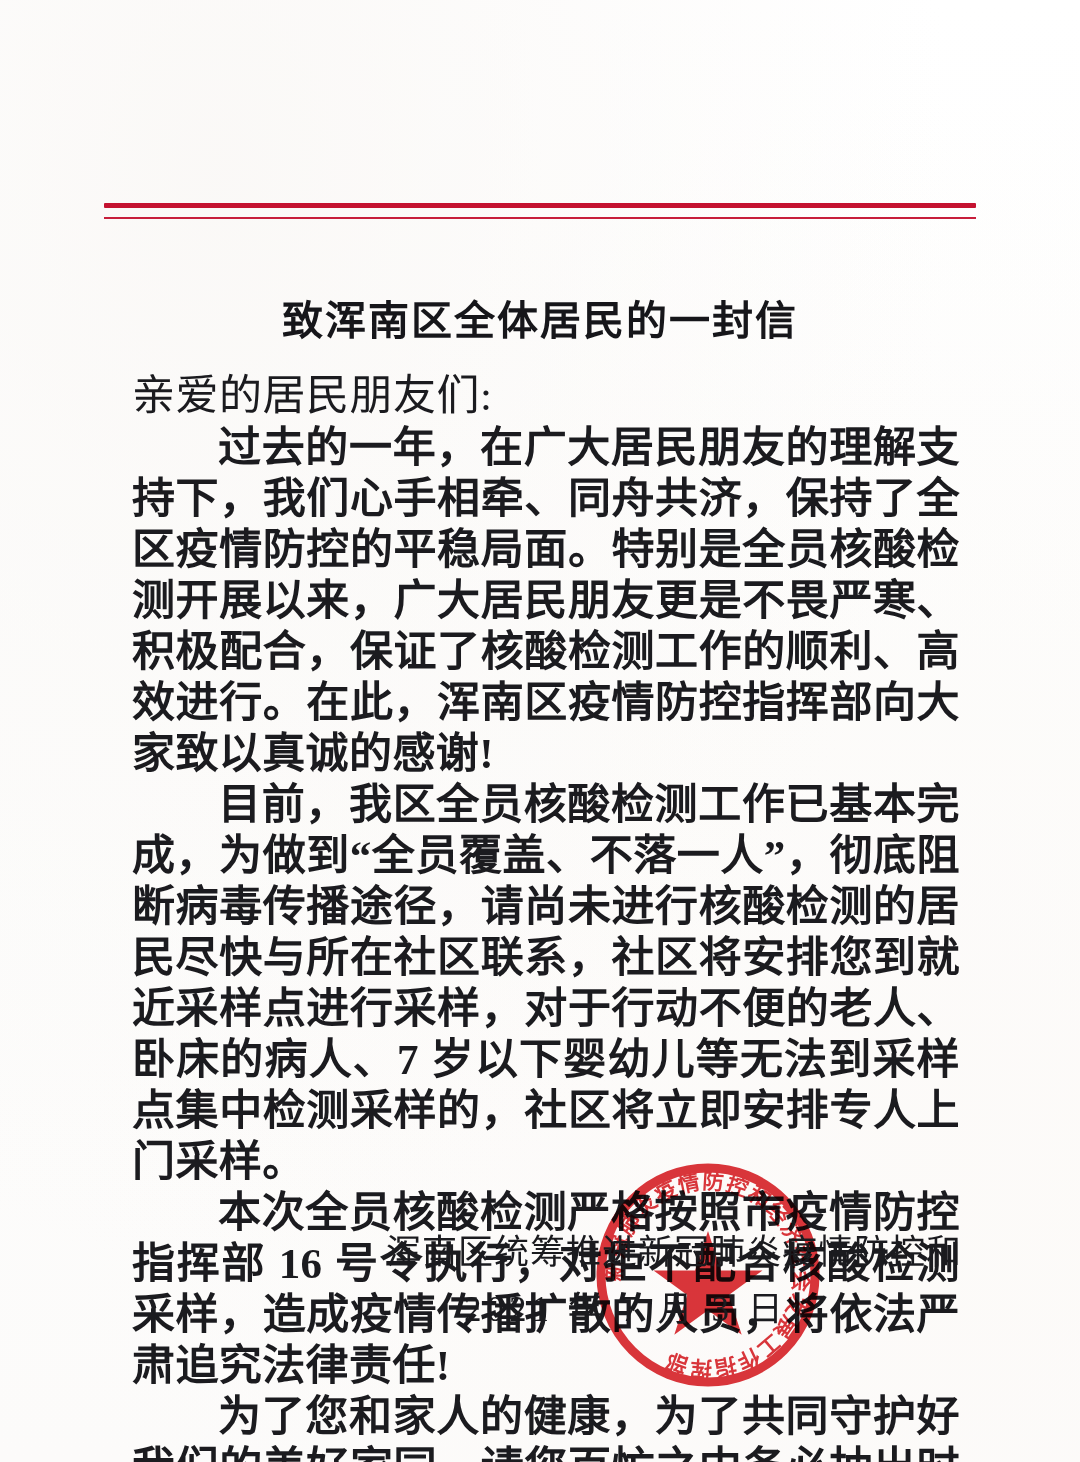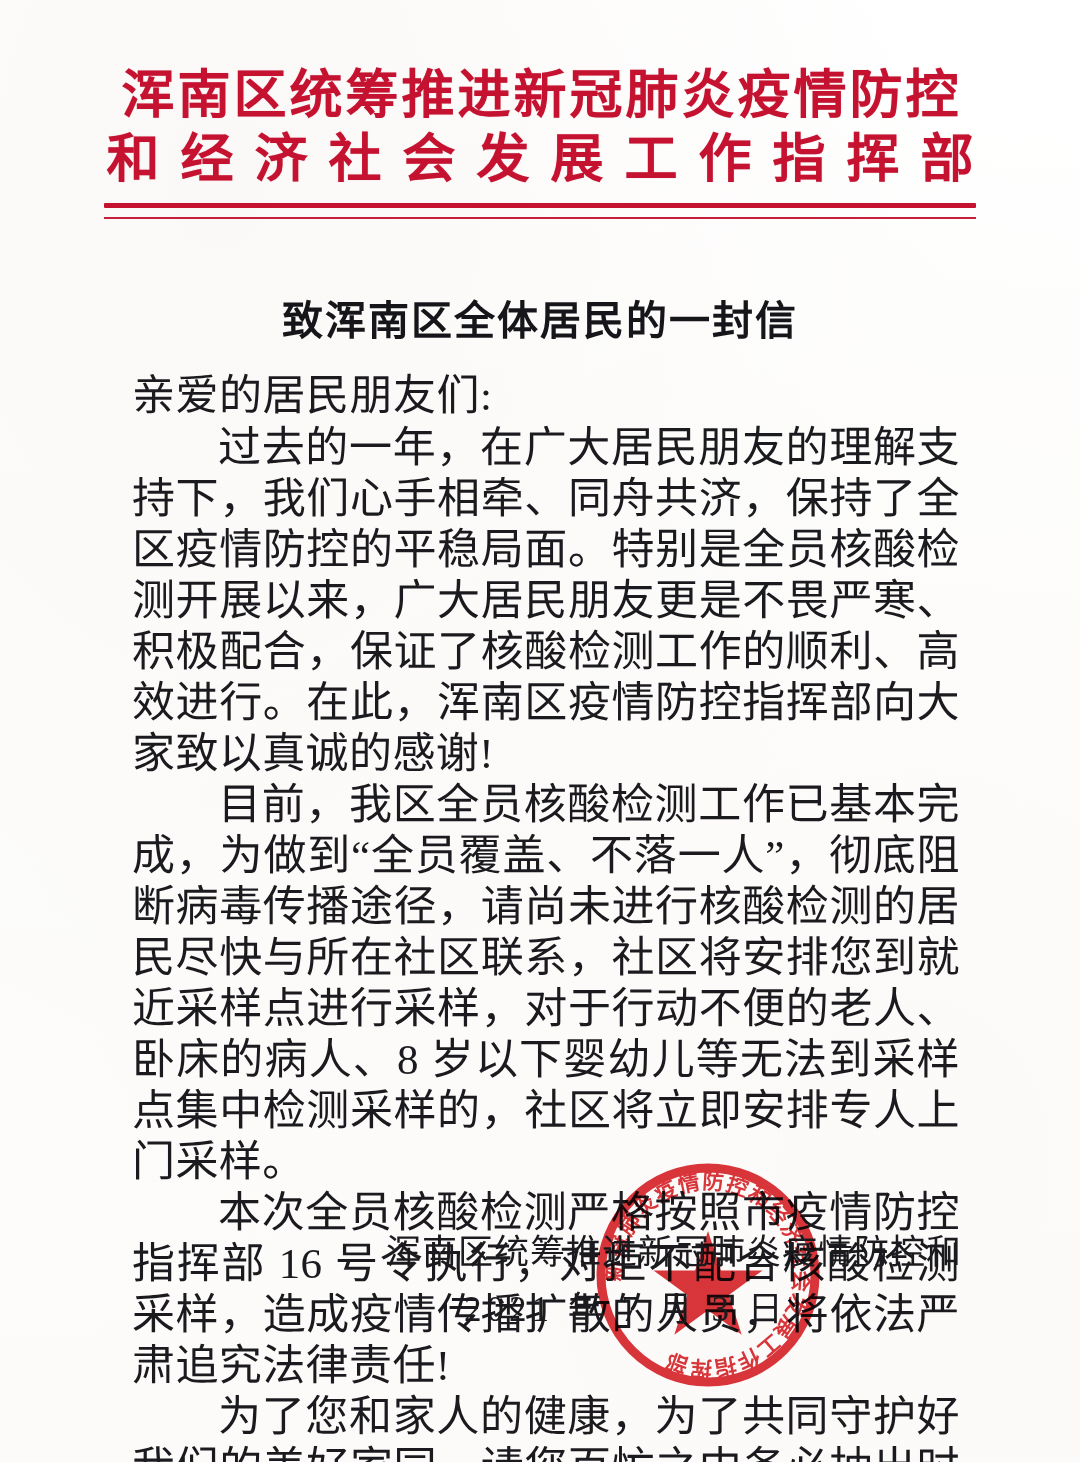--- a/index.html
+++ b/index.html
@@ -104,20 +104,21 @@
     text-justify: inter-character;
   }
   .salutation {
     margin: 0 0 1px 0;
     letter-spacing: 0.5px;
   }
   .para {
     margin: 0;
     text-indent: 2em;
     letter-spacing: 0.4px;
+    font-weight: bold;
   }
 
   
   .signature {
     position: absolute;
     right: 118px;
     top: 1224px;
     text-align: center;
     color: #1b1b1f;
     font-family: "Liberation Serif", "DejaVu Serif", serif;
@@ -142,36 +143,32 @@
     pointer-events: none;
   }
   .seal svg { display: block; width: 100%; height: 100%; }
 </style>
 </head>
 <body>
 
 <div class="page">
   <div class="paper-texture"></div>
 
-  <div class="letterhead">
-    <div class="letterhead-line letterhead-line-1">浑南区统筹推进新冠肺炎疫情防控</div>
-    <div class="letterhead-line letterhead-line-2">和经济社会发展工作指挥部</div>
-  </div>
 
   <div class="rule-group">
     <div class="rule-thick"></div>
     <div class="rule-thin"></div>
   </div>
 
   <div class="doc-title">致浑南区全体居民的一封信</div>
 
   <div class="body-block">
     <p class="salutation">亲爱的居民朋友们:</p>
     <p class="para">过去的一年，在广大居民朋友的理解支持下，我们心手相牵、同舟共济，保持了全区疫情防控的平稳局面。特别是全员核酸检测开展以来，广大居民朋友更是不畏严寒、积极配合，保证了核酸检测工作的顺利、高效进行。在此，浑南区疫情防控指挥部向大家致以真诚的感谢!</p>
-    <p class="para">目前，我区全员核酸检测工作已基本完成，为做到“全员覆盖、不落一人”，彻底阻断病毒传播途径，请尚未进行核酸检测的居民尽快与所在社区联系，社区将安排您到就近采样点进行采样，对于行动不便的老人、卧床的病人、8 岁以下婴幼儿等无法到采样点集中检测采样的，社区将立即安排专人上门采样。</p>
+    <p class="para">目前，我区全员核酸检测工作已基本完成，为做到“全员覆盖、不落一人”，彻底阻断病毒传播途径，请尚未进行核酸检测的居民尽快与所在社区联系，社区将安排您到就近采样点进行采样，对于行动不便的老人、卧床的病人、7 岁以下婴幼儿等无法到采样点集中检测采样的，社区将立即安排专人上门采样。</p>
     <p class="para">本次全员核酸检测严格按照市疫情防控指挥部 16 号令执行，对拒不配合核酸检测采样，造成疫情传播扩散的人员，将依法严肃追究法律责任!</p>
     <p class="para">为了您和家人的健康，为了共同守护好我们的美好家园，请您百忙之中务必抽出时间，尽快参与检测采样!</p>
     <p class="para">感谢您的支持与配合!</p>
   </div>
 
   <div class="seal">
     <svg viewBox="0 0 232 232" xmlns="http://www.w3.org/2000/svg">
       <defs>
         <path id="sealArc" d="M 116,116 m -86,0 a 86,86 0 1,1 172,0 a 86,86 0 1,1 -172,0" fill="none"></path>
       </defs>

